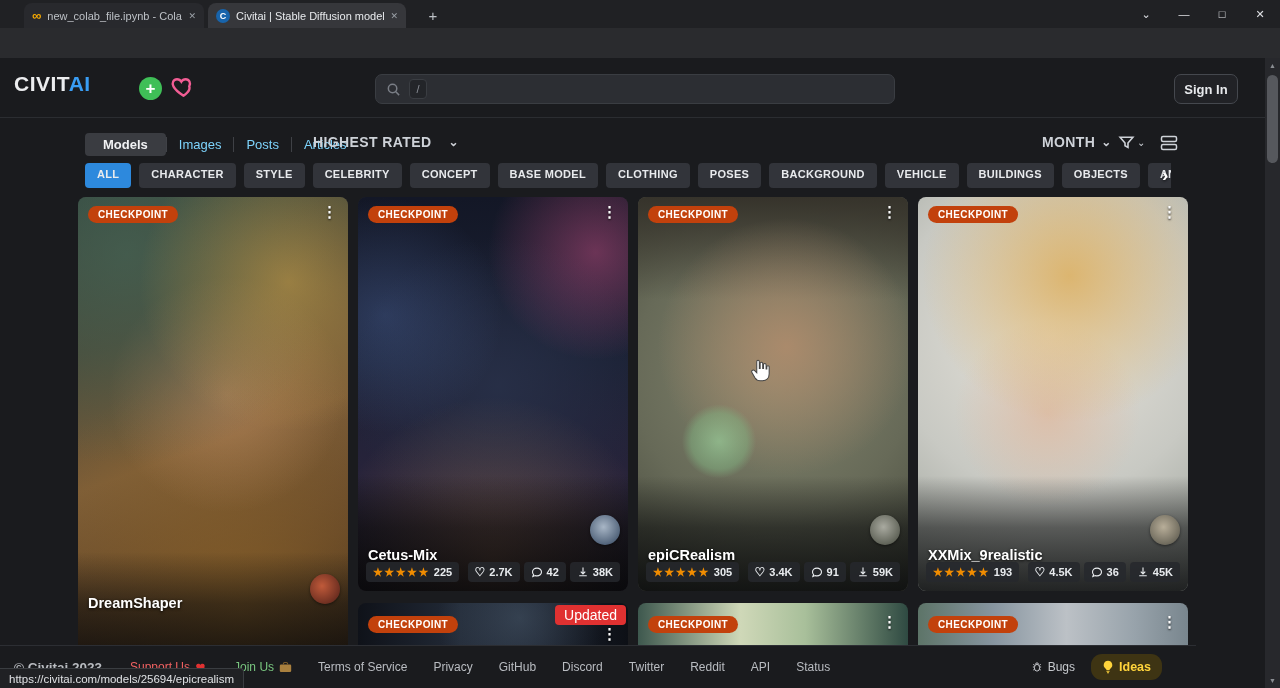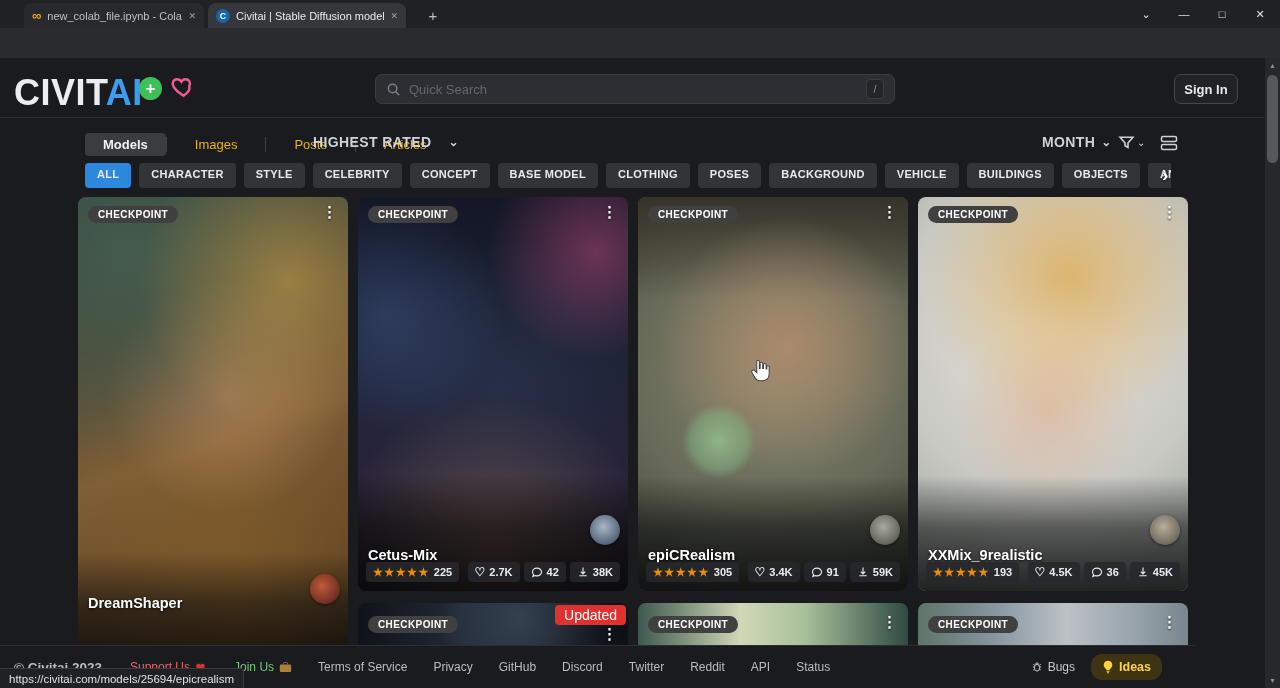--- a/index.html
+++ b/index.html
@@ -29,40 +29,40 @@
     background:#1d1e21; display:flex; align-items:center; padding:0 10px; gap:7px; }
   .urltext { font-size:12px; color:#e8eaed; }
   .tbicon { position:absolute; top:32px; width:22px; height:22px; display:flex; align-items:center;
     justify-content:center; color:#c8cbcf; }
   .chravatar { position:absolute; left:1224px; top:33px; width:20px; height:20px; border-radius:50%;
     background:radial-gradient(circle at 50% 40%, #2b8f84, #14524b 70%, #0b332f); border:1px solid #111; }
 
   
   .site-header { position:absolute; left:0; top:58px; width:1280px; height:60px; background:#1a1b1e;
     border-bottom:1px solid #2b2d31; }
-  .logo { position:absolute; left:14px; top:72px; font-size:36px; font-weight:bold; letter-spacing:0.5px; }
+  .logo { position:absolute; left:14px; top:72px; font-size:21px; font-weight:bold; letter-spacing:0.5px; }
   .logo .lc { color:#ecedef; } .logo .la { color:#399df4; }
   .plusbtn { position:absolute; left:139px; top:77px; width:23px; height:23px; border-radius:50%;
     background:#3fbf57; color:#fff; font-size:17px; font-weight:bold; display:flex; align-items:center;
     justify-content:center; line-height:1; }
   .heartbtn { position:absolute; left:170px; top:74px; }
   .searchbox { position:absolute; left:375px; top:74px; width:520px; height:30px; background:#2c2e33;
     border:1px solid #3a3d42; border-radius:7px; display:flex; align-items:center; padding:0 10px; gap:8px; }
   .searchbox input { flex:1; background:transparent; border:none; outline:none; color:#c9ccd1;
     font-size:13px; font-family:"Liberation Sans",sans-serif; }
   .searchbox input::placeholder { color:#63676f; }
   .slashkey { width:18px; height:20px; background:#232529; border:1px solid #3a3d42; border-radius:4px;
     color:#8a8e96; font-size:11px; display:flex; align-items:center; justify-content:center; }
   .signin { position:absolute; left:1174px; top:74px; width:64px; height:30px; border:1px solid #45484e;
     border-radius:7px; background:#212226; color:#e8eaed; font-size:13px; font-weight:bold;
     display:flex; align-items:center; justify-content:center; }
 
   
   .segwrap { position:absolute; left:85px; top:131px; height:27px; display:flex; align-items:center; }
-  .seg { font-size:13px; color:#eab308; padding:4px 28px; display:flex; align-items:center; }
+  .seg { font-size:13px; color:#7dd3fc; padding:4px 12px; display:flex; align-items:center; }
   .seg.active { background:#3a3c41; border-radius:4px; color:#f1f2f4; font-weight:bold; padding:4px 18px; }
   .segdiv { width:1px; height:15px; background:#3f4146; }
   .sortdd { position:absolute; left:313px; top:134px; display:flex; align-items:center; gap:17px;
     font-size:14px; font-weight:bold; letter-spacing:0.4px; color:#ced2d8; }
   .dd-chev { font-size:12px; color:#ced2d8; }
   .periodd { position:absolute; left:1042px; top:134px; display:flex; align-items:center; gap:6px;
     font-size:14px; font-weight:bold; letter-spacing:0.4px; color:#ced2d8; }
   .funnelwrap { position:absolute; left:1118px; top:134px; display:flex; align-items:center; gap:2px; color:#ced2d8; }
   .layouttoggle { position:absolute; left:1160px; top:135px; color:#ced2d8; }
 
@@ -73,21 +73,21 @@
     color:#e8eaed; letter-spacing:0.3px; white-space:nowrap; height:25px; }
   .chip.active { background:#2d89dd; }
   .chips-more { position:absolute; left:1162px; top:163px; font-size:19px; font-weight:bold; color:#fff;
     text-shadow:0 1px 3px rgba(0,0,0,.8); line-height:24px; }
 
   
   .card { position:absolute; width:270px; border-radius:8px; overflow:hidden; background:#25262b; }
   .cimg { position:absolute; inset:0; }
   .shade { position:absolute; left:0; right:0; bottom:0; height:115px;
     background:linear-gradient(180deg, rgba(0,0,0,0) 0%, rgba(8,9,11,.55) 45%, rgba(6,7,9,.82) 100%); }
-  .badge { position:absolute; left:10px; top:9px; background:#404040; color:#fff; font-size:10px;
+  .badge { position:absolute; left:10px; top:9px; background:#c2410c; color:#fff; font-size:10px;
     font-weight:bold; letter-spacing:0.4px; padding:3px 10px; border-radius:10px; }
   .cdots { position:absolute; right:11px; top:6px; color:#fff; font-size:15px; font-weight:bold;
     text-shadow:0 1px 2px rgba(0,0,0,.85); line-height:1.15; }
   .cavatar { position:absolute; right:8px; width:30px; height:30px; border-radius:50%;
     box-shadow:0 1px 3px rgba(0,0,0,.5); }
   .cname { position:absolute; left:10px; font-size:14.5px; font-weight:bold; color:#fff;
     text-shadow:0 1px 3px rgba(0,0,0,.9); }
   .stats { position:absolute; left:8px; right:8px; bottom:9px; display:flex; justify-content:space-between; }
   .sgroup { display:flex; gap:4px; }
   .pill { background:rgba(38,40,45,.85); border-radius:4px; height:20px; display:flex; align-items:center;
@@ -221,21 +221,20 @@
 <div class="heartbtn">
   <svg width="27" height="26" viewBox="0 0 24 24" fill="none" stroke="#f25d94" stroke-width="2.2">
     <path d="M12 20s-7-4.3-9.3-8.6C1 8.2 2.7 4.8 6 4.8c2 0 3.3 1 4 2.2.7-1.2 2-2.2 4-2.2 3.3 0 5 3.4 3.3 6.6C19 15.7 12 20 12 20z"></path>
   </svg>
 </div>
 <div class="searchbox">
   <svg width="15" height="15" viewBox="0 0 16 16" fill="none" stroke="#7a7e86" stroke-width="1.6">
     <circle cx="7" cy="7" r="4.5"></circle>
       <line x1="10.5" y1="10.5" x2="14" y2="14"></line>
   </svg>
-  <input type="text" placeholder="Quick Search" style="">
   <span class="slashkey">/</span>
 </div>
 <div class="signin">Sign In</div>
 
 <div class="segwrap">
   <span class="seg active">Models</span>
   <span class="segdiv"></span>
   <span class="seg">Images</span>
   <span class="segdiv"></span>
   <span class="seg">Posts</span>

